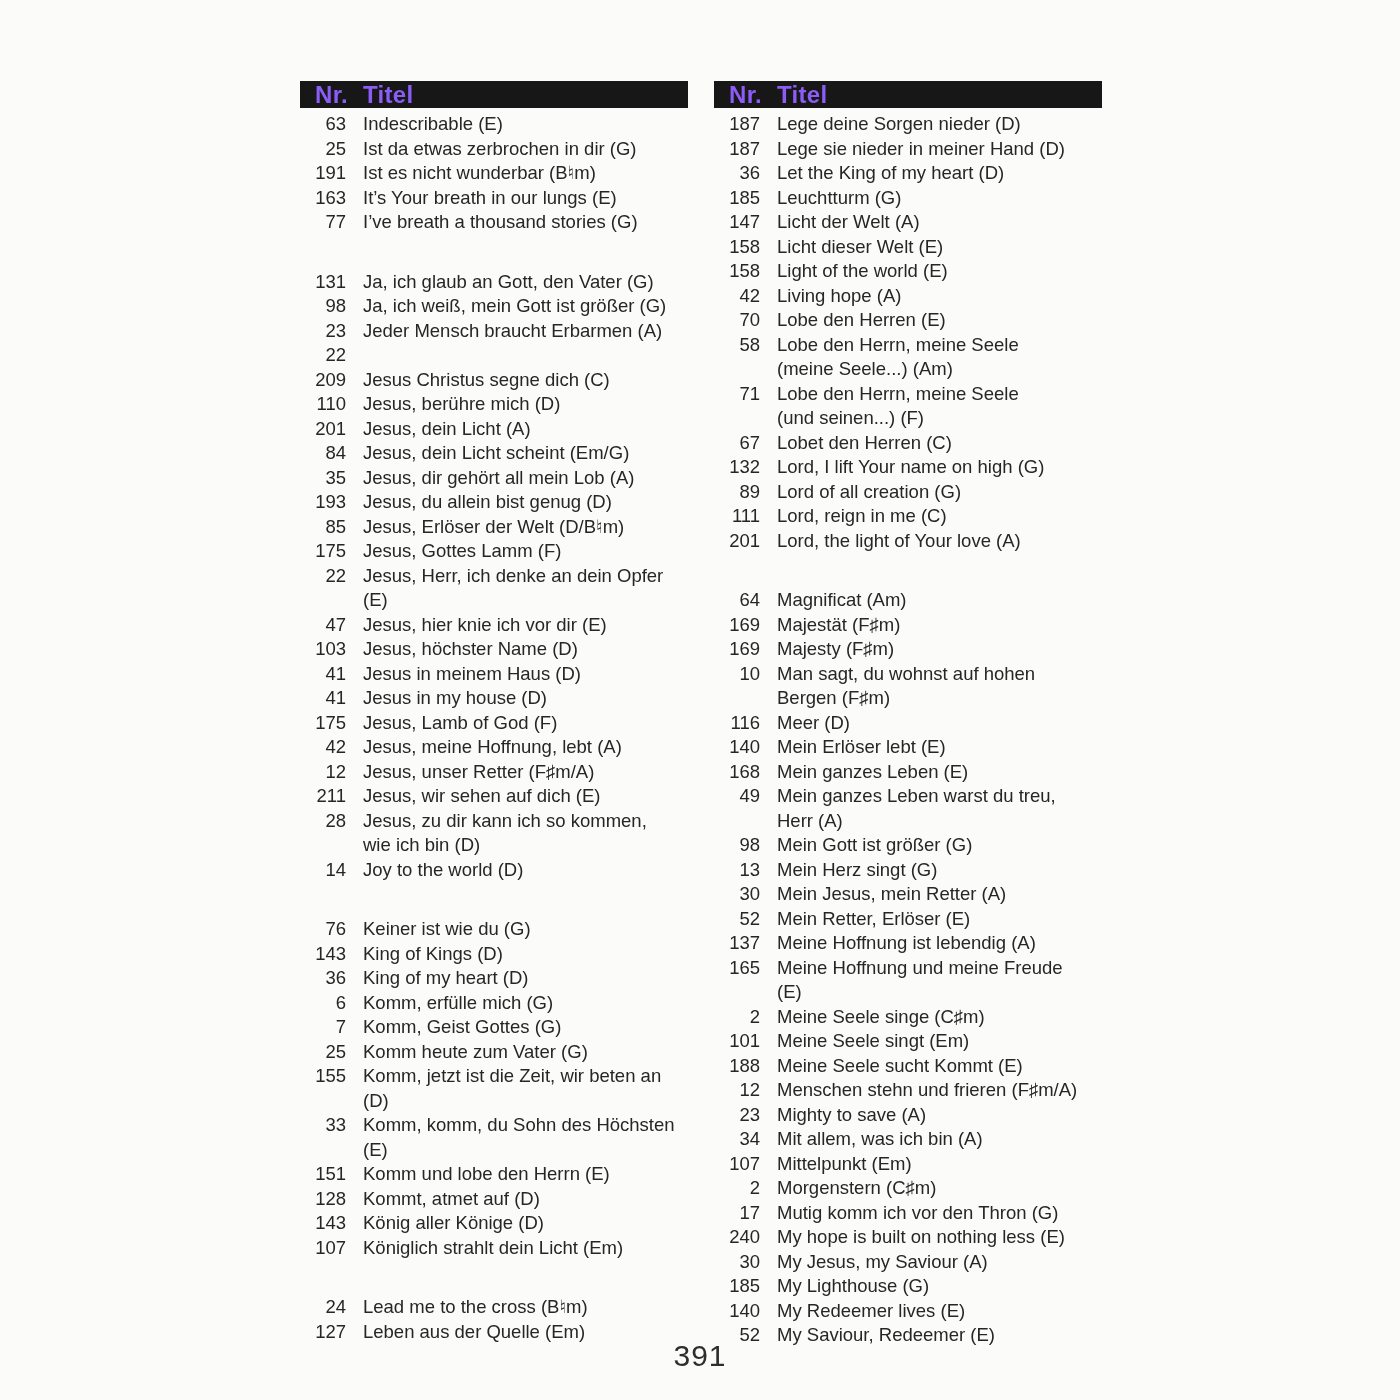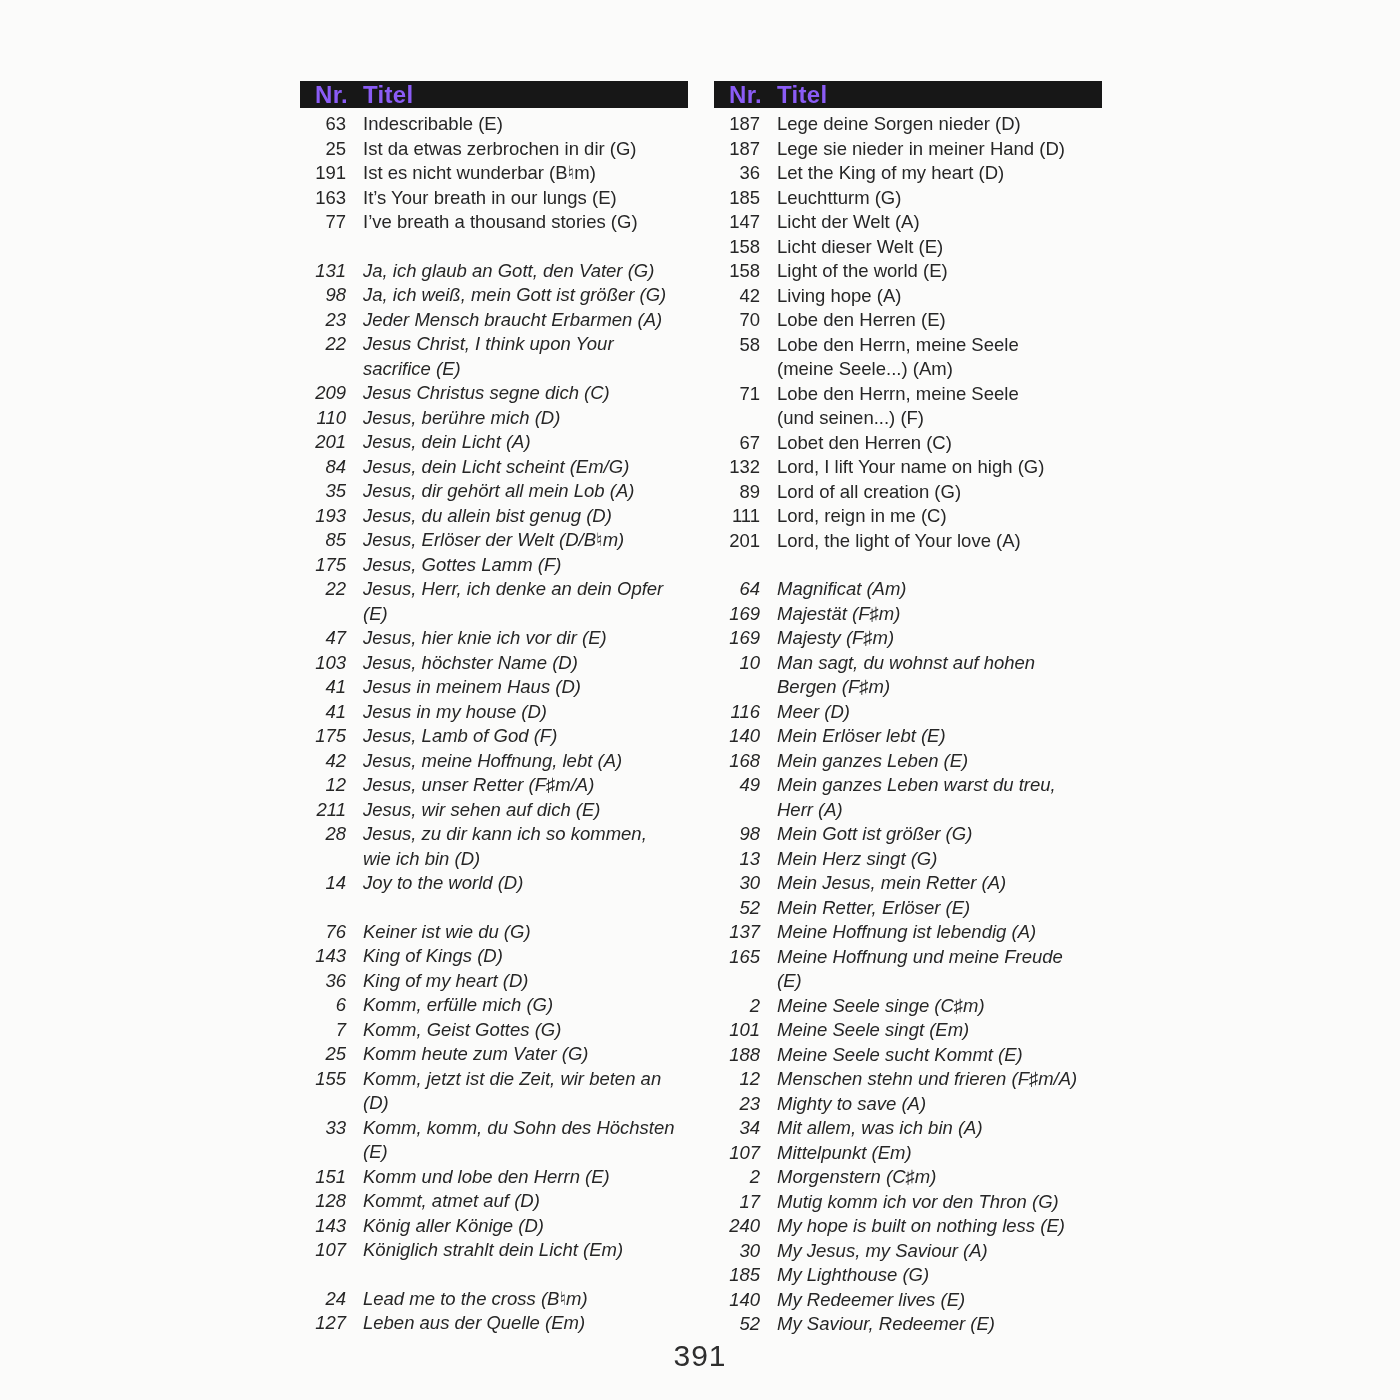--- a/index.html
+++ b/index.html
@@ -27,21 +27,21 @@
     font-size: 24px;
     font-weight: 700;
     letter-spacing: 0.3px;
   }
   .hdr-nr {
     margin-left: 15px;
     width: 48px;
     flex: none;
   }
   .song-list { padding-top: 4px; }
-  .letter-group + .letter-group { margin-top: 24px; font-style: italic; }
+  .letter-group + .letter-group { margin-top: 35px; }
   .index-row {
     display: flex;
     align-items: flex-start;
     font-size: 18.5px;
     line-height: 24.5px;
   }
   .song-number {
     width: 46px;
     flex: none;
     text-align: right;
@@ -100,22 +100,20 @@
         <div class="index-row">
           <span class="song-number">98</span>
           <span class="song-title">Ja, ich weiß, mein Gott ist größer (G)</span>
         </div>
         <div class="index-row">
           <span class="song-number">23</span>
           <span class="song-title">Jeder Mensch braucht Erbarmen (A)</span>
         </div>
         <div class="index-row">
           <span class="song-number">22</span>
-          <span class="song-title">Jesus Christ, I think upon Your
-sacrifice (E)</span>
         </div>
         <div class="index-row">
           <span class="song-number">209</span>
           <span class="song-title">Jesus Christus segne dich (C)</span>
         </div>
         <div class="index-row">
           <span class="song-number">110</span>
           <span class="song-title">Jesus, berühre mich (D)</span>
         </div>
         <div class="index-row">

